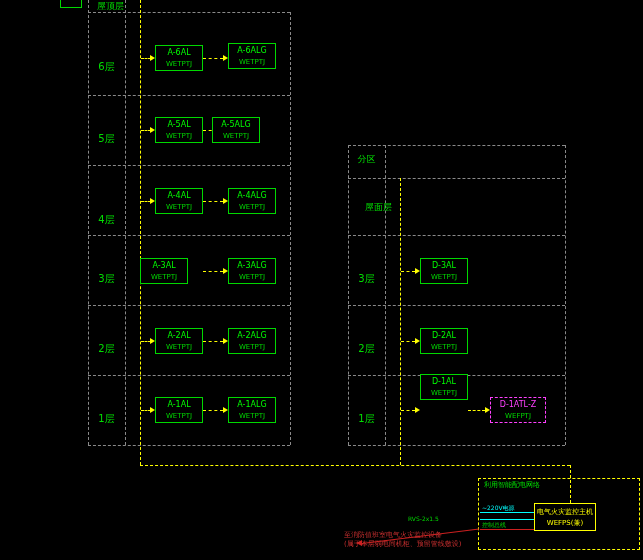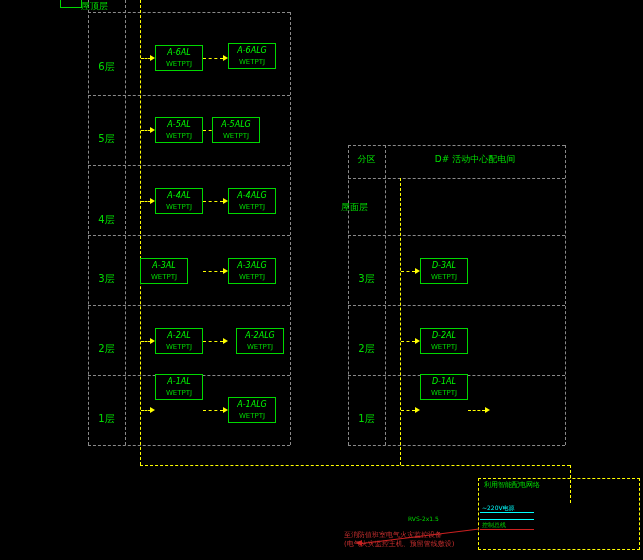--- a/index.html
+++ b/index.html
@@ -6,21 +6,21 @@
   .canvas{position:relative;width:643px;height:560px;background:#000;overflow:hidden;
           font-family:"DejaVu Sans","Liberation Sans",sans-serif;}
   
   .hl{position:absolute;height:0;border-top:1px dashed #8a8a8a;}
   .vl{position:absolute;width:0;border-left:1px dashed #8a8a8a;}
   
   .yh{position:absolute;height:0;border-top:1px dashed #ffff00;}
   .yv{position:absolute;width:0;border-left:1px dashed #ffff00;}
   
   .gbox{position:absolute;width:46px;height:24px;border:1px solid #00d800;background:#000;text-align:center;box-sizing:content-box;}
-  .gbox .n{font-size:8px;line-height:13px;color:#00ff00;white-space:nowrap;font-style:italic;}
+  .gbox .n{font-size:8px;line-height:13px;color:#00ff00;white-space:nowrap;}
   .gbox .c{font-size:7px;line-height:10px;color:#00d800;white-space:nowrap;}
   .mag{border:1px dashed #ff40ff;width:54px;}
   .mag .n{color:#ff40ff;}
   
   .fl{position:absolute;width:37px;text-align:center;color:#00e000;font-size:10px;white-space:nowrap;}
   .fl.small{font-size:9px;}
   .hdr{position:absolute;text-align:center;color:#00e000;font-size:9px;white-space:nowrap;}
   
   .arr{position:absolute;width:0;height:0;border-top:3px solid transparent;border-bottom:3px solid transparent;border-left:5px solid #ffff00;}
   .arrl{position:absolute;width:0;height:0;border-top:3px solid transparent;border-bottom:3px solid transparent;border-right:6px solid #cc2020;}
@@ -64,21 +64,21 @@
   <div class="vl" style="left:385px;top:145px;height:300px"></div>
   <div class="vl" style="left:565px;top:145px;height:300px"></div>
 
   <div class="yv" style="left:140px;top:0;height:465px"></div>
   <div class="yv" style="left:400px;top:178px;height:287px"></div>
   <div class="yh" style="left:140px;top:465px;width:430px"></div>
   <div class="yv" style="left:570px;top:465px;height:38px"></div>
 
   <div class="frag"></div>
 
-  <div class="fl small" style="left:76px;top:0">屋顶层</div>
+  <div class="fl small" style="left:92px;top:0">屋顶层</div>
   <div class="fl" style="left:88px;top:60px">6层</div>
   <div class="fl" style="left:88px;top:132px">5层</div>
   <div class="fl" style="left:88px;top:213px">4层</div>
   <div class="fl" style="left:88px;top:272px">3层</div>
   <div class="fl" style="left:88px;top:342px">2层</div>
   <div class="fl" style="left:88px;top:412px">1层</div>
 
   <div class="yh" style="left:141px;top:58px;width:10px"></div>
   <div class="arr" style="left:150px;top:55px"></div>
   <div class="gbox" style="left:155px;top:45px">
@@ -132,41 +132,40 @@
   </div>
 
   <div class="yh" style="left:141px;top:341px;width:10px"></div>
   <div class="arr" style="left:150px;top:338px"></div>
   <div class="gbox" style="left:155px;top:328px">
     <div class="n">A-2AL</div>
     <div class="c">WETPTJ</div>
   </div>
   <div class="yh" style="left:203px;top:341px;width:20px"></div>
   <div class="arr" style="left:223px;top:338px"></div>
-  <div class="gbox" style="left:236px;top:328px">
+  <div class="gbox" style="left:228px;top:328px">
     <div class="n">A-2ALG</div>
     <div class="c">WETPTJ</div>
   </div>
 
   <div class="yh" style="left:141px;top:410px;width:10px"></div>
   <div class="arr" style="left:150px;top:407px"></div>
-  <div class="gbox" style="left:155px;top:374px">
+  <div class="gbox" style="left:155px;top:397px">
     <div class="n">A-1AL</div>
     <div class="c">WETPTJ</div>
   </div>
   <div class="yh" style="left:203px;top:410px;width:20px"></div>
   <div class="arr" style="left:223px;top:407px"></div>
   <div class="gbox" style="left:228px;top:397px">
     <div class="n">A-1ALG</div>
     <div class="c">WETPTJ</div>
   </div>
 
   <div class="hdr" style="left:348px;width:37px;top:153px">分区</div>
-  <div class="hdr" style="left:387px;width:176px;top:153px">D# 活动中心配电间</div>
-  <div class="fl small" style="left:336px;top:201px">屋面层</div>
+  <div class="fl small" style="left:360px;top:201px">屋面层</div>
   <div class="fl" style="left:348px;top:272px">3层</div>
   <div class="fl" style="left:348px;top:342px">2层</div>
   <div class="fl" style="left:348px;top:412px">1层</div>
 
   <div class="yh" style="left:401px;top:271px;width:14px"></div>
   <div class="arr" style="left:415px;top:268px"></div>
   <div class="gbox" style="left:420px;top:258px">
     <div class="n">D-3AL</div>
     <div class="c">WETPTJ</div>
   </div>
@@ -177,28 +176,36 @@
     <div class="c">WETPTJ</div>
   </div>
   <div class="yh" style="left:401px;top:410px;width:14px"></div>
   <div class="arr" style="left:415px;top:407px"></div>
   <div class="gbox" style="left:420px;top:374px">
     <div class="n">D-1AL</div>
     <div class="c">WETPTJ</div>
   </div>
   <div class="yh" style="left:468px;top:410px;width:17px"></div>
   <div class="arr" style="left:485px;top:407px"></div>
+  <div class="gbox mag" style="left:490px;top:397px">
+    <div class="n">D-1ATL-Z</div>
+    <div class="c">WEFPTJ</div>
+  </div>
 
   <div class="panel"></div>
   <div class="ptitle">利用智能配电网络</div>
   <div class="cyanline" style="left:480px;top:512px;width:54px"></div>
   <div class="cyanline" style="left:480px;top:519px;width:54px"></div>
   <div class="redline" style="left:480px;top:529px;width:54px"></div>
   <div class="tiny cyan" style="left:482px;top:504px">~220V电源</div>
   <div class="tiny grn" style="left:482px;top:521px">控制总线</div>
+  <div class="host">
+    <div>电气火灾监控主机</div>
+    <div>WEFPS(兼)</div>
+  </div>
 
   <div class="diag" style="left:362px;top:543px;width:118px;border-top:1px solid #cc2020;transform:rotate(-7deg)"></div>
   <div class="arrl" style="left:356px;top:540px"></div>
   <div class="tiny grn" style="left:408px;top:515px">RVS-2x1.5</div>
   <div class="note" style="left:344px;top:530px">至消防值班室电气火灾监控设备</div>
-  <div class="note" style="left:344px;top:539px">(电气火灾监控主机、预留管线敷设)</div>
+  <div class="note" style="left:344px;top:539px">(属于本层弱电间机柜、预留管线敷设)</div>
 
 </div>
 
 </body></html>

